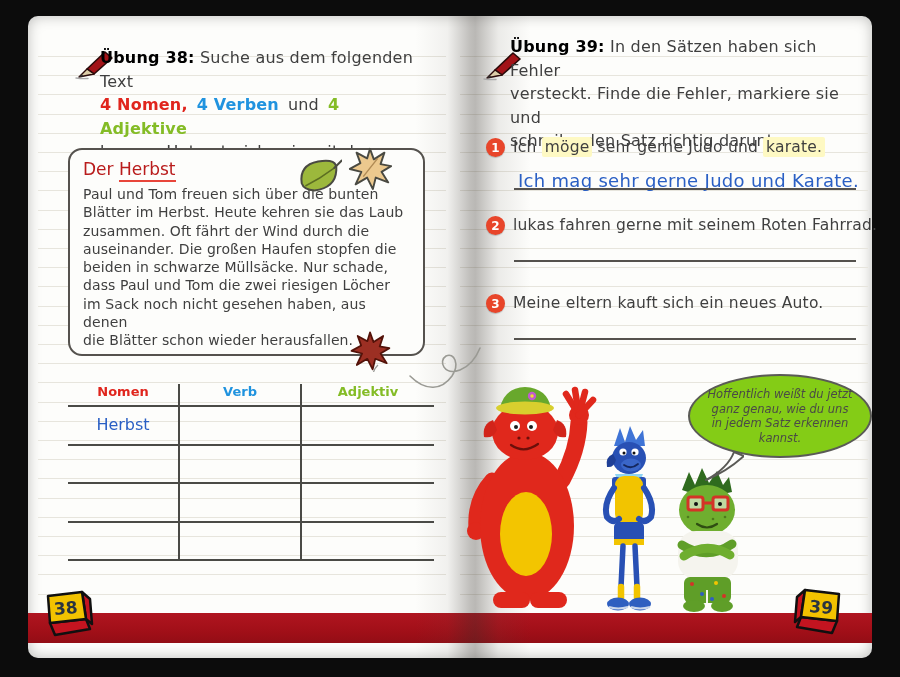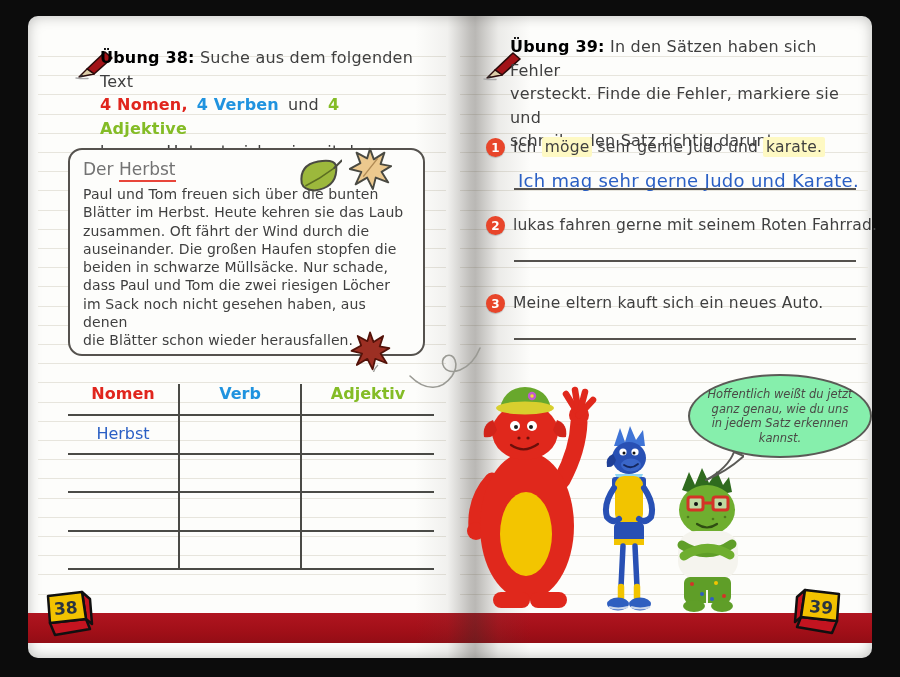--- a/index.html
+++ b/index.html
@@ -39,32 +39,32 @@
   .seg { margin-right:9px; font-weight:bold;margin-top:48px; }
   .seg-red { color:#e0251d; } .seg-blue { color:#2093df; } .seg-green { color:#84bc26; }
   .pencil { position:absolute; width:42px; height:32px; }
 
   
   .herbst-box {
     position:absolute; left:40px; top:132px; width:357px; height:208px;
     border:2px solid #55524e; border-radius:14px; background:#fdfdfb;
     padding:9px 12px 6px 13px; z-index:6;
   }
-  .box-title { font-size:17px; color:#737373; margin-bottom:6px; }
+  .box-title { font-size:17px; color:#b91c1c; margin-bottom:6px; }
   .u-red { border-bottom:2.5px solid #e8453a; padding-bottom:1px; }
   .box-body { font-size:14px; line-height:18.3px; color:#3f3f3f; letter-spacing:.1px; }
   .leaf { position:absolute; z-index:7; }
   .doodle { position:absolute; z-index:7; }
 
   
   .wtable { position:absolute; left:40px; top:368px; width:366px; z-index:6; }
   .trow { display:grid; grid-template-columns:110px 122px 134px; }
   .tcell { border-bottom:2.5px solid #4a4a46; text-align:center; }
   .tcell.c2, .tcell.c3 { border-left:2.5px solid #4a4a46; }
-  .thead .tcell { font-size:16px; font-weight:bold; height:32px; }
+  .thead .tcell { font-size:13px; font-weight:bold; height:23px; }
   .tbody .tcell { height:38.5px; font-size:16px; }
   .th-nomen { color:#e0251d; } .th-verb { color:#2093df; } .th-adj { color:#84bc26; }
   .hand { color:#2a5fc4; font-family:"DejaVu Sans","Liberation Sans",sans-serif; }
   .cell-fill { padding-top:8px; }
 
   
   .item-badge {
     position:absolute; width:19px; height:19px; border-radius:50%;
     background:#e8452a; color:#fff; font-size:12px; font-weight:bold;
     display:flex; align-items:center; justify-content:center;
@@ -72,21 +72,21 @@
   }
   .item-text { position:absolute; font-size:15.5px; color:#3f3f3f; letter-spacing:.2px; white-space:nowrap; }
   .hl { background:#fef9c3; padding:1px 3px; border-radius:2px; }
   .ans-line { position:absolute; border-bottom:2px solid #55524e; }
   .ans-text { position:absolute; font-size:18px; letter-spacing:.3px; white-space:nowrap; }
 
   
   .bubble {
     position:absolute; left:238px; top:358px; width:184px; height:84px;
     border:2px solid #5a5a56; border-radius:50%;
-    background:#86efac; z-index:6;
+    background:#84cc16; z-index:6;
     display:flex; align-items:center; justify-content:center; text-align:center;
     font-style:italic; font-size:11.5px; line-height:14.5px; color:#4a4a46; padding:8px 16px;
   }
   .bubble-tail { position:absolute; left:254px; top:434px; z-index:7; }
   .monsters { position:absolute; left:16px; top:368px; z-index:5; }
 
   
   .cube { position:absolute; z-index:8; }
   .cube-left { left:13px; top:572px; }
   .cube-right { left:764px; top:570px; }

